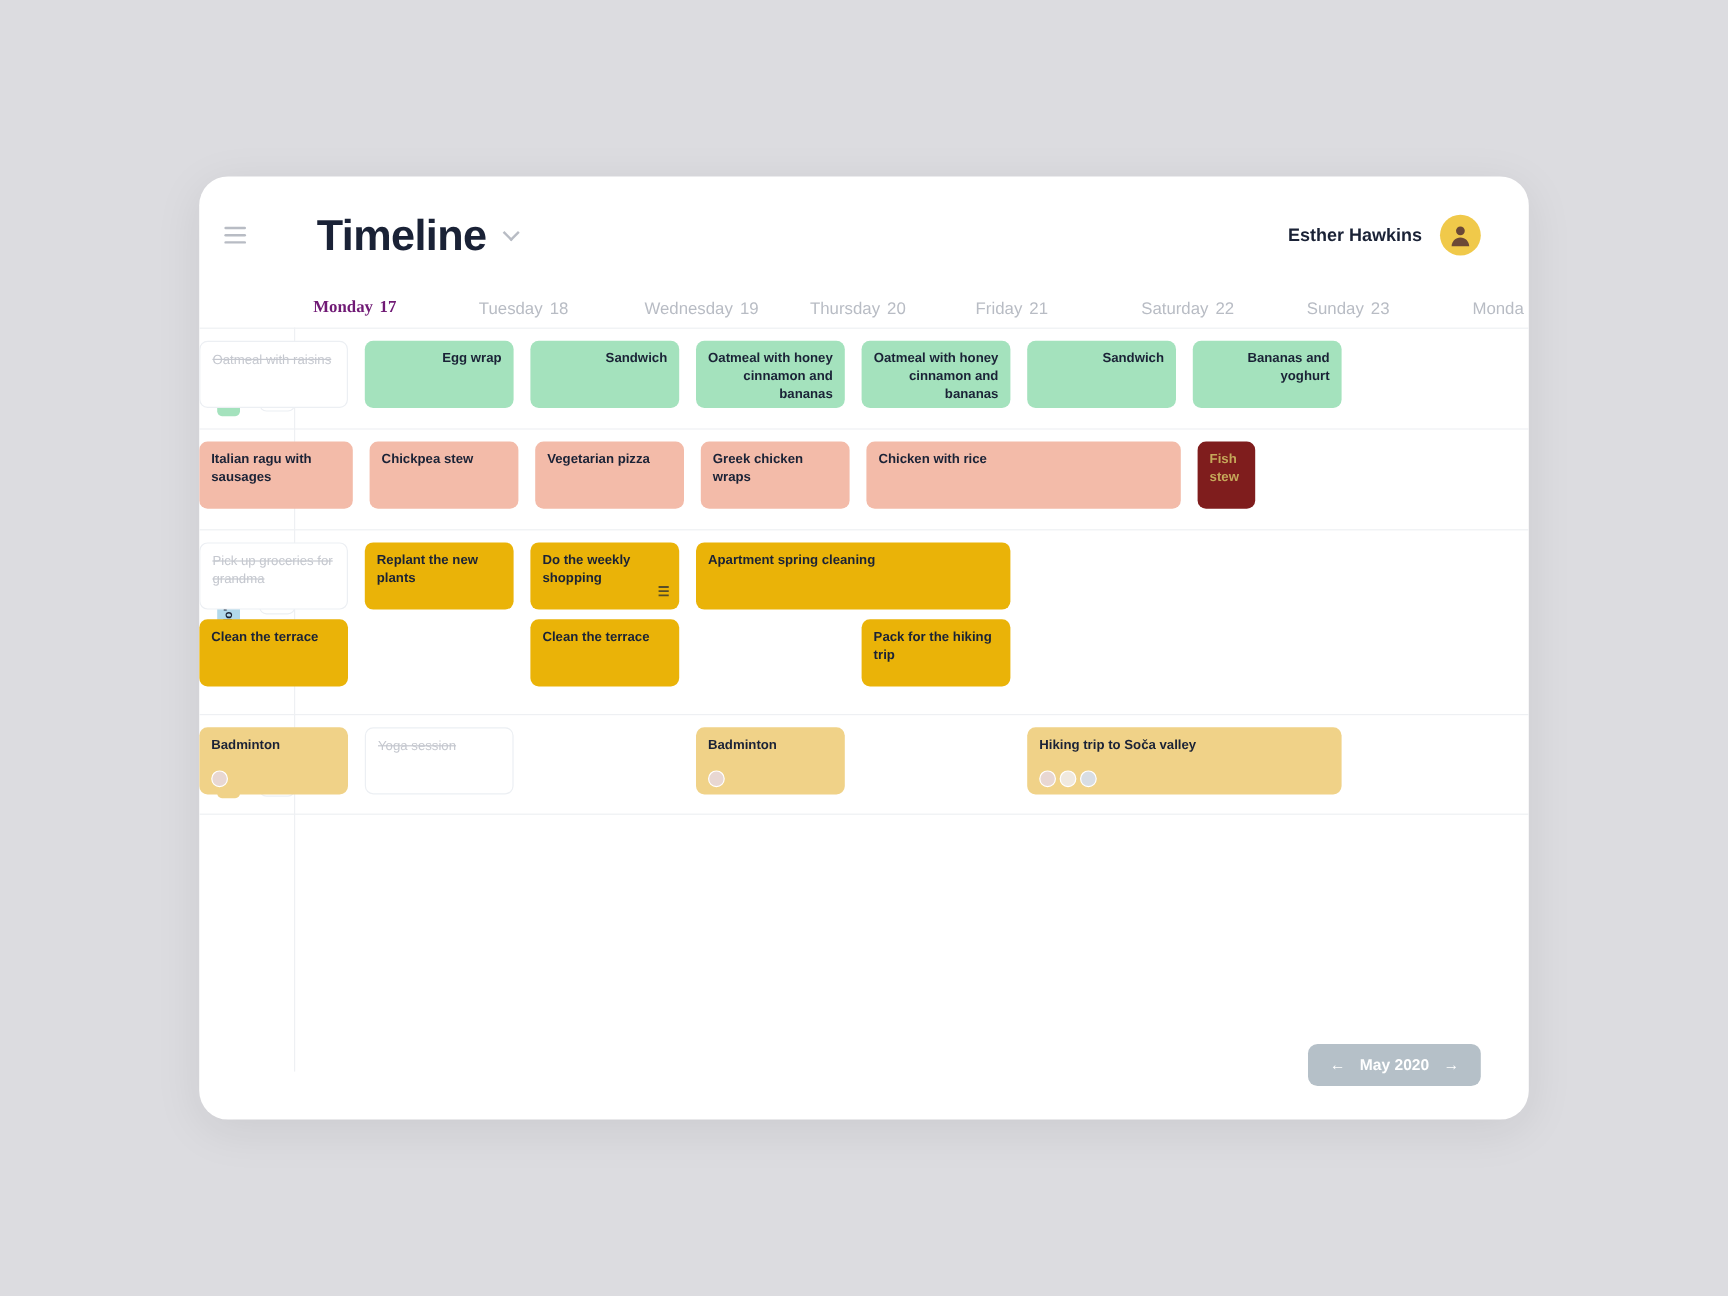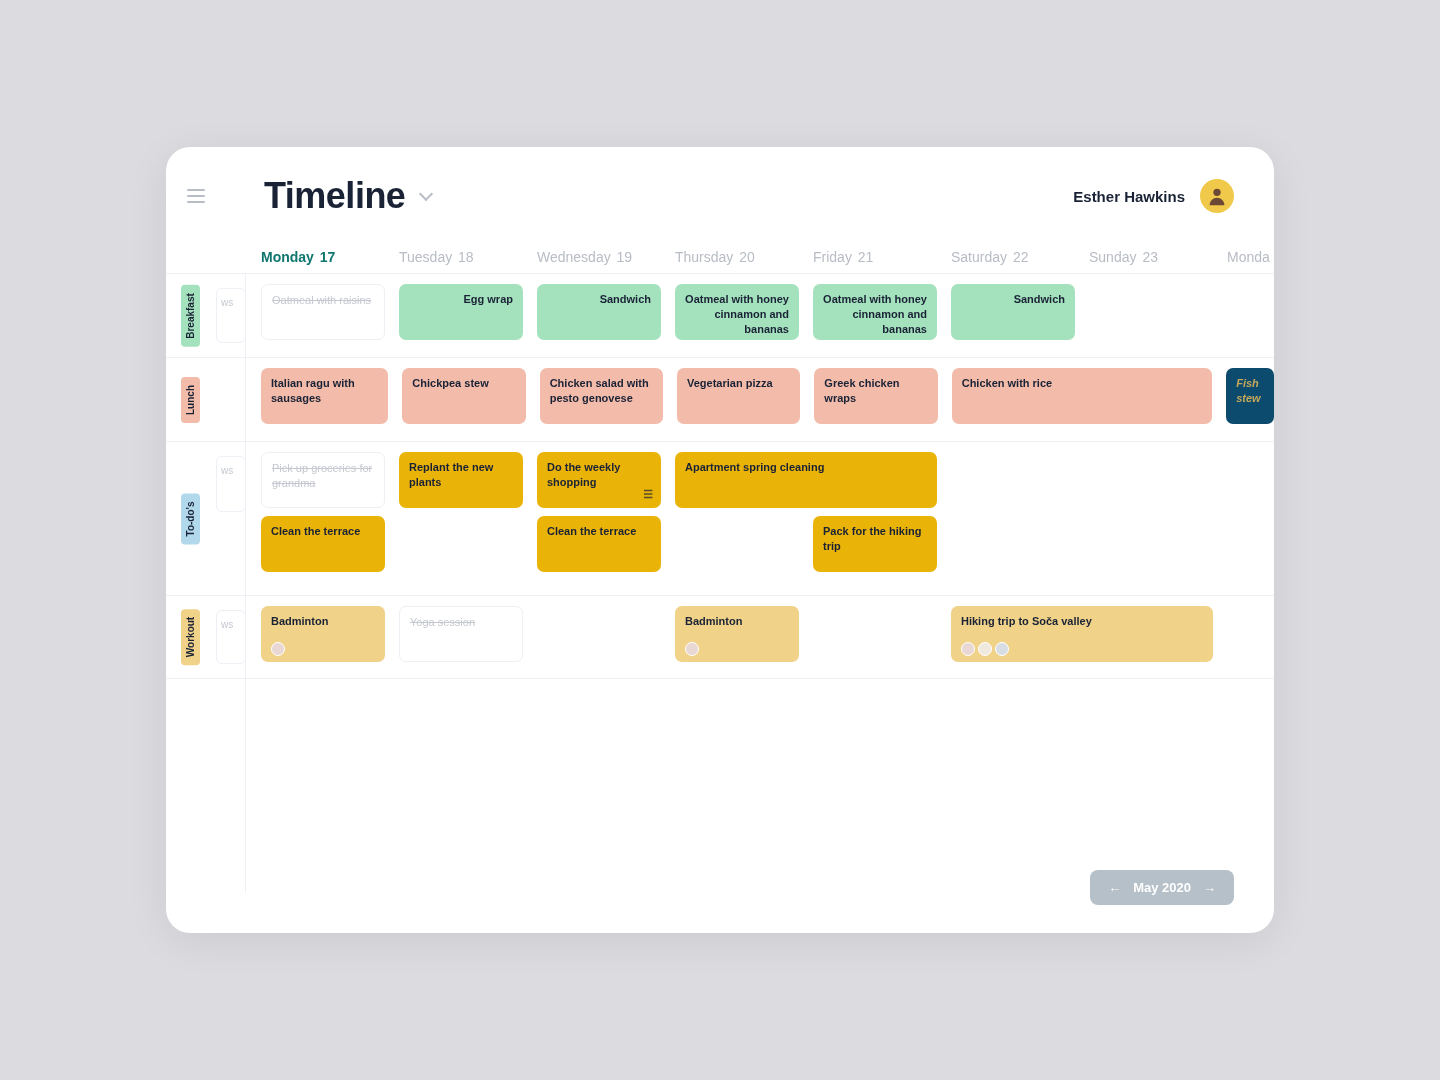--- a/index.html
+++ b/index.html
@@ -74,21 +74,21 @@
   margin-bottom: 8px;
 }
 .day-head {
   width: 138px;
   flex: 0 0 138px;
   font-size: 14px;
   color: #b8bcc4;
   font-weight: 500;
 }
 .day-head .num { margin-left: 2px; }
-.day-head.active { color: #0f766e; font-weight: 700; }
+.day-head.active { color: #701a75; font-weight: 700; font-family: Liberation Serif, serif; }
 
 .timeline-body { position: relative; }
 
 .row {
   display: flex;
   border-top: 1px solid #eef0f3;
   position: relative;
   min-height: 84px;
   padding: 10px 0 10px 0;
 }
@@ -125,42 +125,41 @@
   font-size: 10px;
   color: #c5c8cf;
   padding: 8px 4px;
 }
 .peek.tall { height: 56px; bottom: auto; }
 
 .cells {
   display: flex;
   flex-direction: column;
   gap: 8px;
-  padding-left: 95px;
   width: 100%;
 }
 .cell-row { display: flex; gap: 0; }
 
 .card {
   height: 56px;
   border-radius: 7px;
   padding: 8px 10px;
   font-size: 11px;
   font-weight: 600;
   color: #1a2236;
   line-height: 1.35;
   margin-right: 14px;
   position: relative;
   overflow: hidden;
 }
 .card.green  { background: #a4e2bd; text-align: right; }
 .card.pink   { background: #f3bba9; }
 .card.blue   { background: #eab308; }
 .card.yellow { background: #f0d288; }
-.card.cream  { background: #0c4a6e; color: #c5a85a; font-style: italic; }
+.card.cream  { background: #7f1d1d; color: #c5a85a; }
 .card.outline {
   background: #ffffff;
   border: 1px solid #eceff3;
   color: #c5c8cf;
   font-weight: 500;
 }
 .card.strike { text-decoration: line-through; }
 
 .card .task-icon {
   position: absolute;
@@ -252,31 +251,31 @@
       <div class="cat-label cat-green">Breakfast</div>
       <div class="peek"><span>ws</span></div>
       <div class="cells">
         <div class="cell-row">
           <div class="card outline strike" style="width:124px"><span>Oatmeal with raisins</span></div>
           <div class="card green" style="width:124px"><span>Egg wrap</span></div>
           <div class="card green" style="width:124px"><span>Sandwich</span></div>
           <div class="card green" style="width:124px"><span>Oatmeal with honey cinnamon and bananas</span></div>
           <div class="card green" style="width:124px"><span>Oatmeal with honey cinnamon and bananas</span></div>
           <div class="card green" style="width:124px"><span>Sandwich</span></div>
+          <div class="card green" style="width:124px"><span>Bananas and yoghurt</span></div>
         </div>
       </div>
     </div>
 
     <div class="row">
       <div class="cat-label cat-pink">Lunch</div>
       <div class="cells">
         <div class="cell-row">
           <div class="card pink" style="width:128px"><span>Italian ragu with sausages</span></div>
           <div class="card pink" style="width:124px"><span>Chickpea stew</span></div>
-          <div class="card pink" style="width:124px"><span>Chicken salad with pesto genovese</span></div>
           <div class="card pink" style="width:124px"><span>Vegetarian pizza</span></div>
           <div class="card pink" style="width:124px"><span>Greek chicken wraps</span></div>
           <div class="card pink" style="width:262px"><span>Chicken with rice</span></div>
           <div class="card cream" style="width:48px;margin-right:0"><span>Fish stew</span></div>
         </div>
       </div>
     </div>
 
     <div class="row tall">
       <div class="cat-label cat-blue">To-do's</div>

